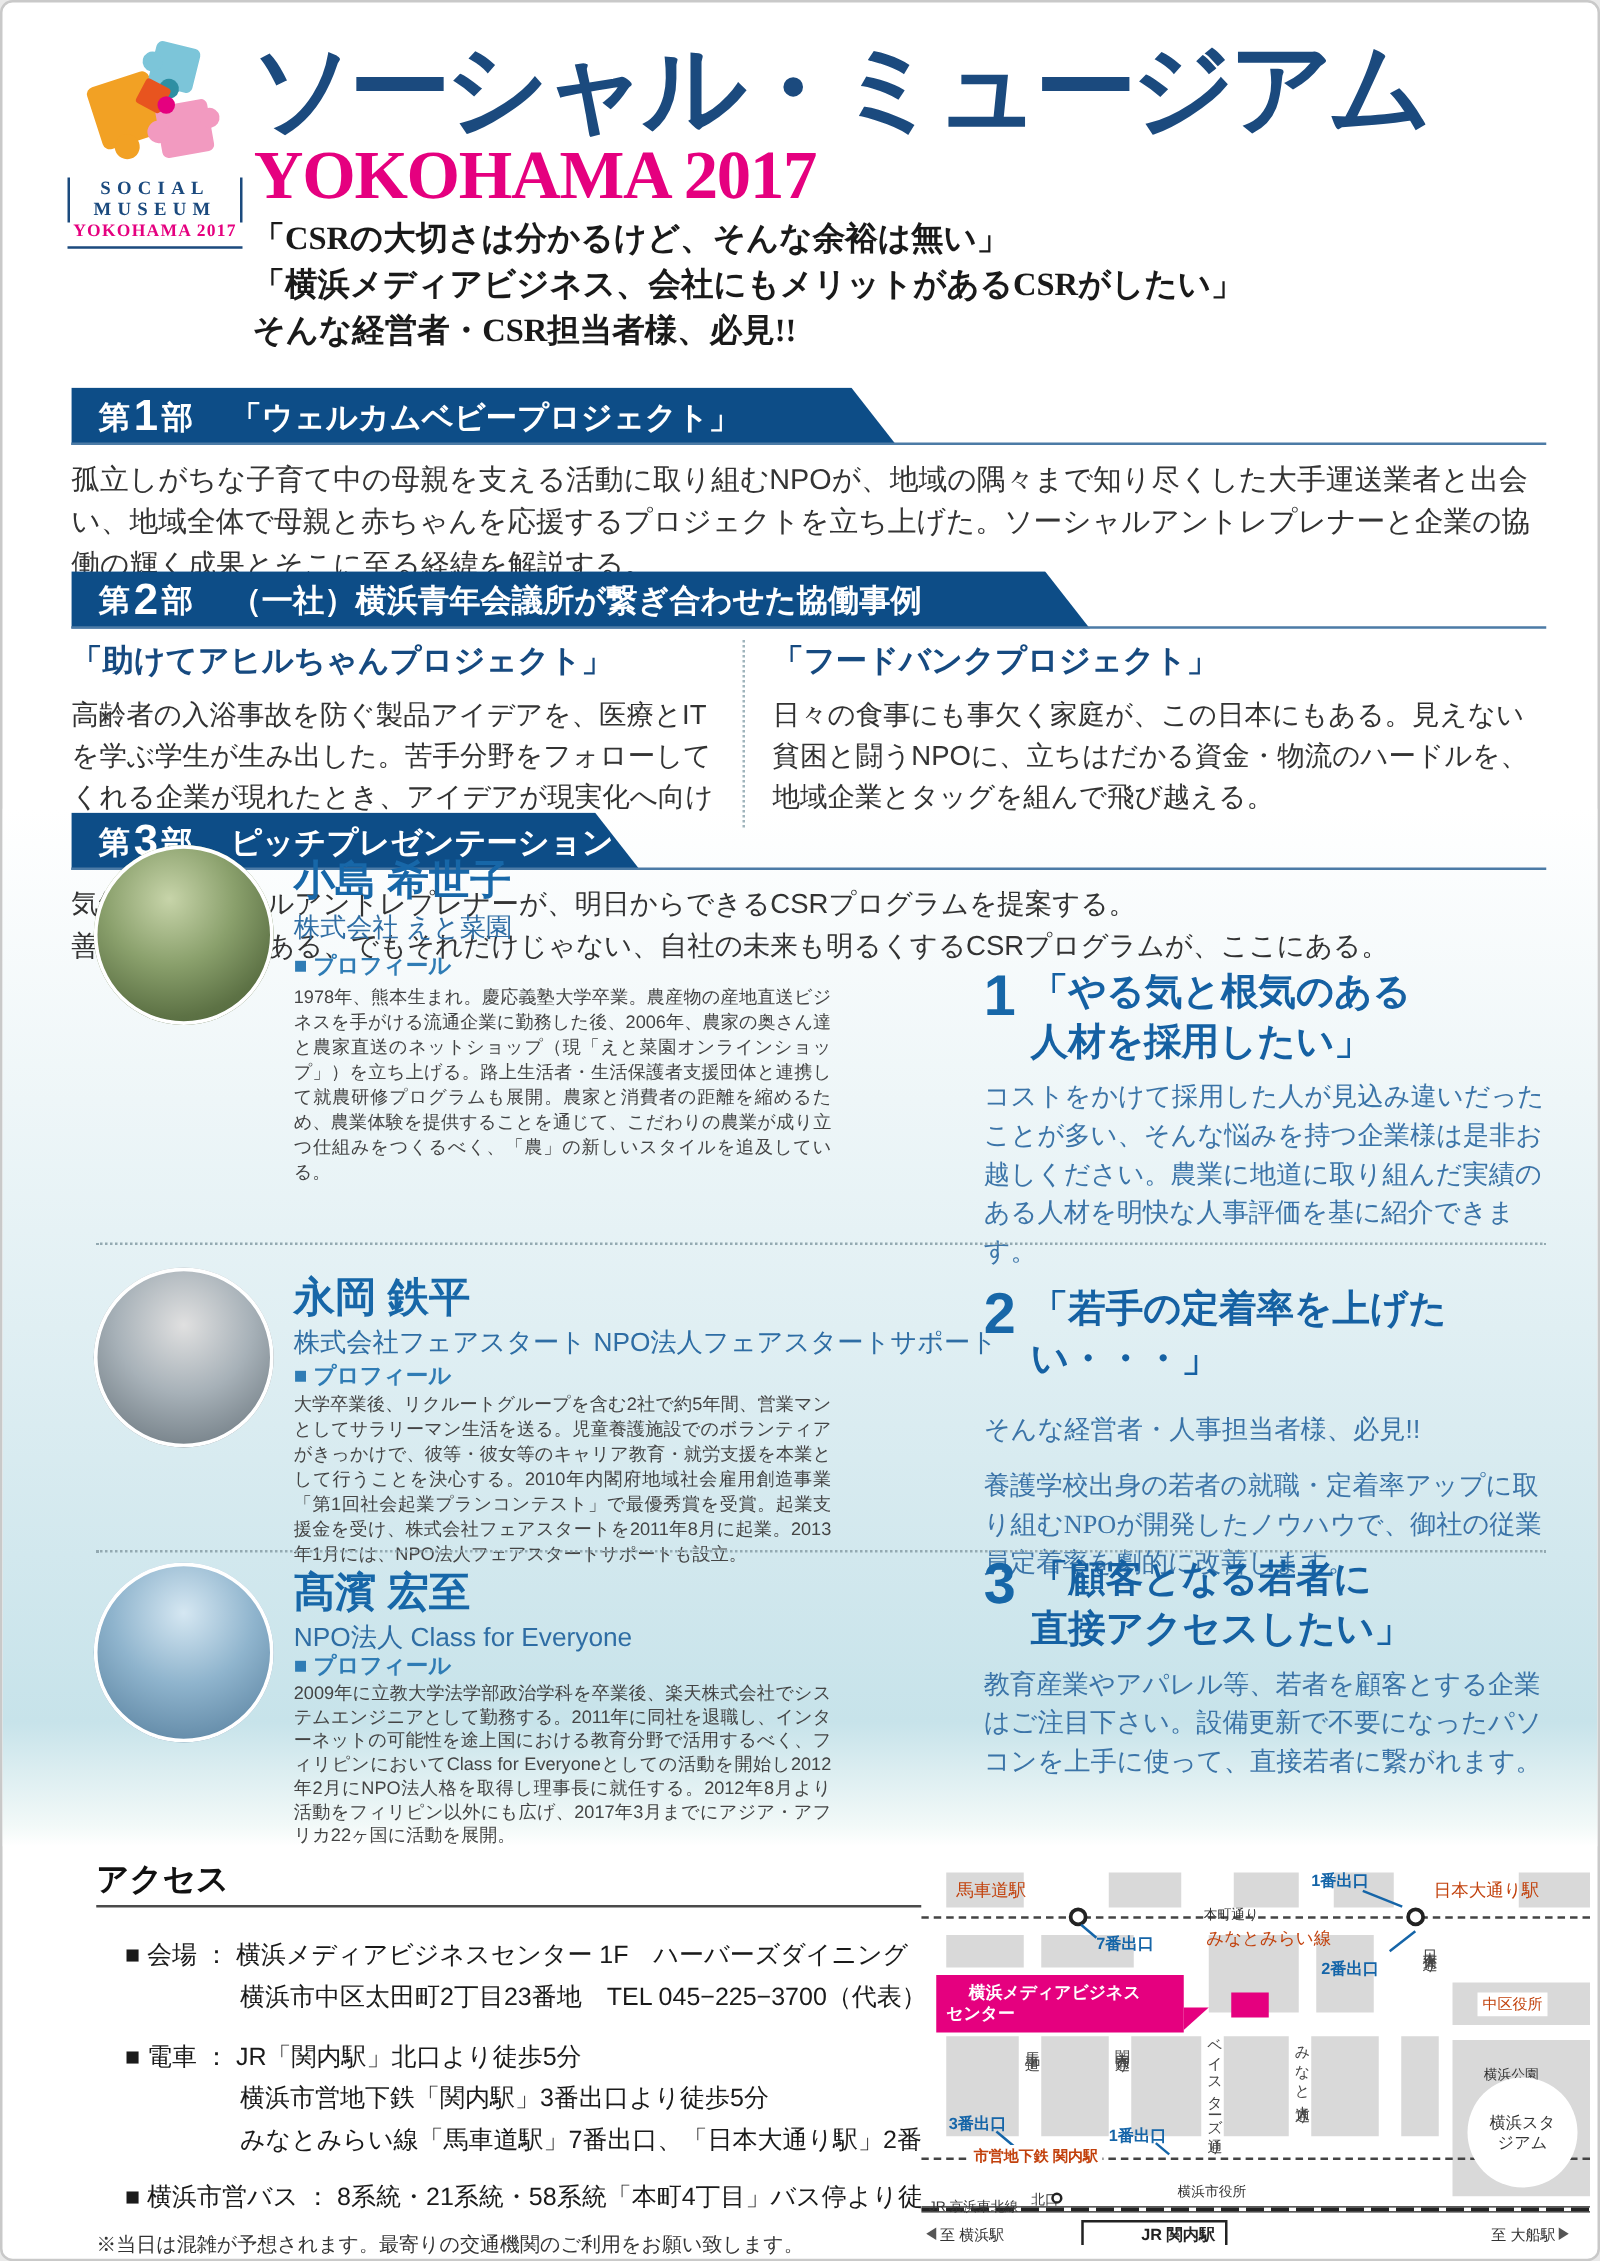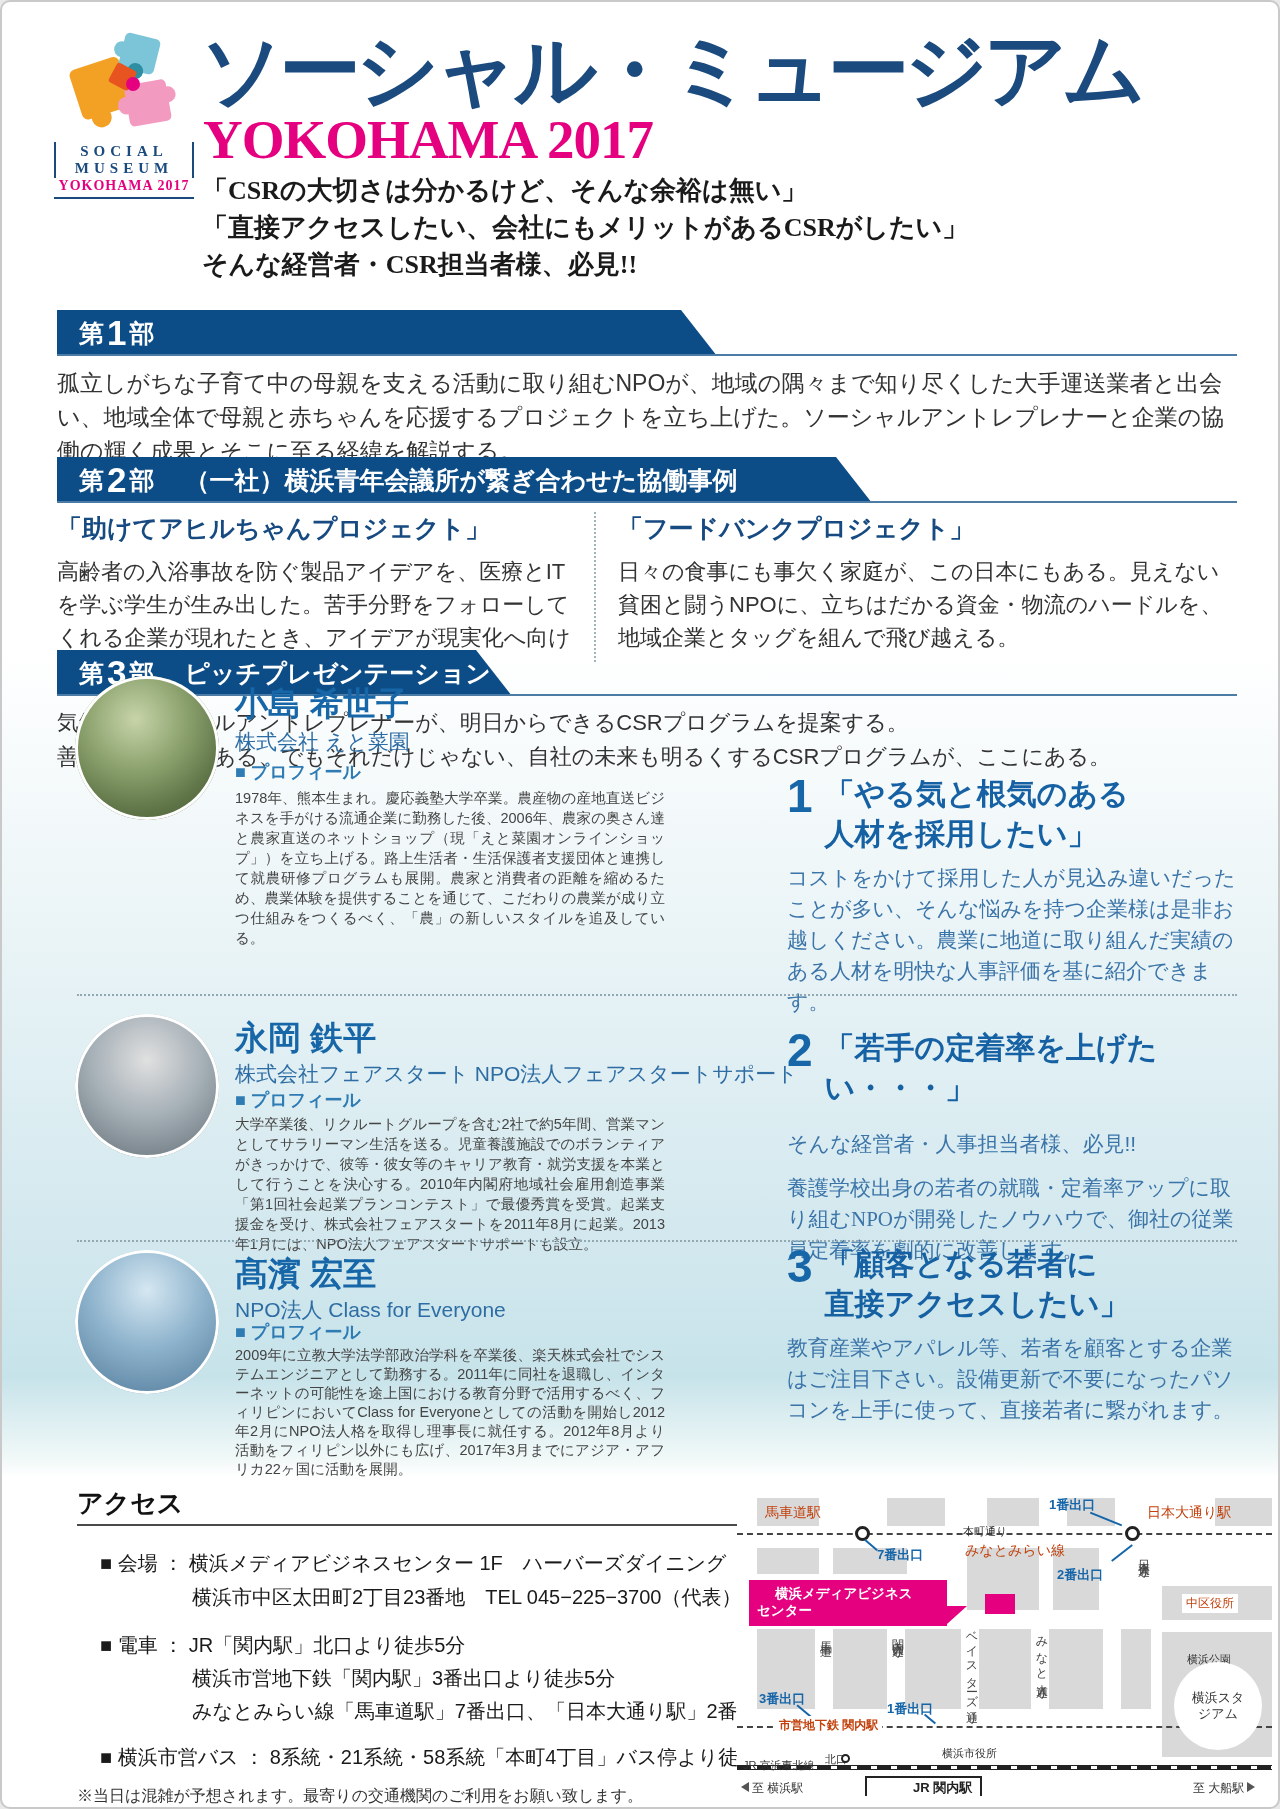--- a/index.html
+++ b/index.html
@@ -149,28 +149,29 @@
       <div>SOCIAL</div>
       <div>MUSEUM</div>
     </div>
     <div class="logo-year">YOKOHAMA 2017</div>
   </div>
 
   <div class="abs main-title">ソーシャル・ミュージアム</div>
   <div class="abs main-sub">YOKOHAMA 2017</div>
   <div class="abs quotes">
     <div>「CSRの大切さは分かるけど、そんな余裕は無い」</div>
-    <div>「直接アクセスしたい、会社にもメリットがあるCSRがしたい」</div>
+    <div>「横浜メディアビジネス、会社にもメリットがあるCSRがしたい」</div>
     <div>そんな経営者・CSR担当者様、必見!!</div>
   </div>
 
   <div class="abs banner p1">
     <span class="b-label">第</span>
       <span class="b-num">1</span>
       <span class="b-label">部</span>
+    <span class="b-title">「ウェルカムベビープロジェクト」</span>
   </div>
   <div class="abs bline l1"></div>
   <div class="abs p1-body">孤立しがちな子育て中の母親を支える活動に取り組むNPOが、地域の隅々まで知り尽くした大手運送業者と出会い、地域全体で母親と赤ちゃんを応援するプロジェクトを立ち上げた。ソーシャルアントレプレナーと企業の協働の輝く成果とそこに至る経緯を解説する。</div>
 
   <div class="abs banner p2">
     <span class="b-label">第</span>
       <span class="b-num">2</span>
       <span class="b-label">部</span>
     <span class="b-title">（一社）横浜青年会議所が繋ぎ合わせた協働事例</span>
   </div>

